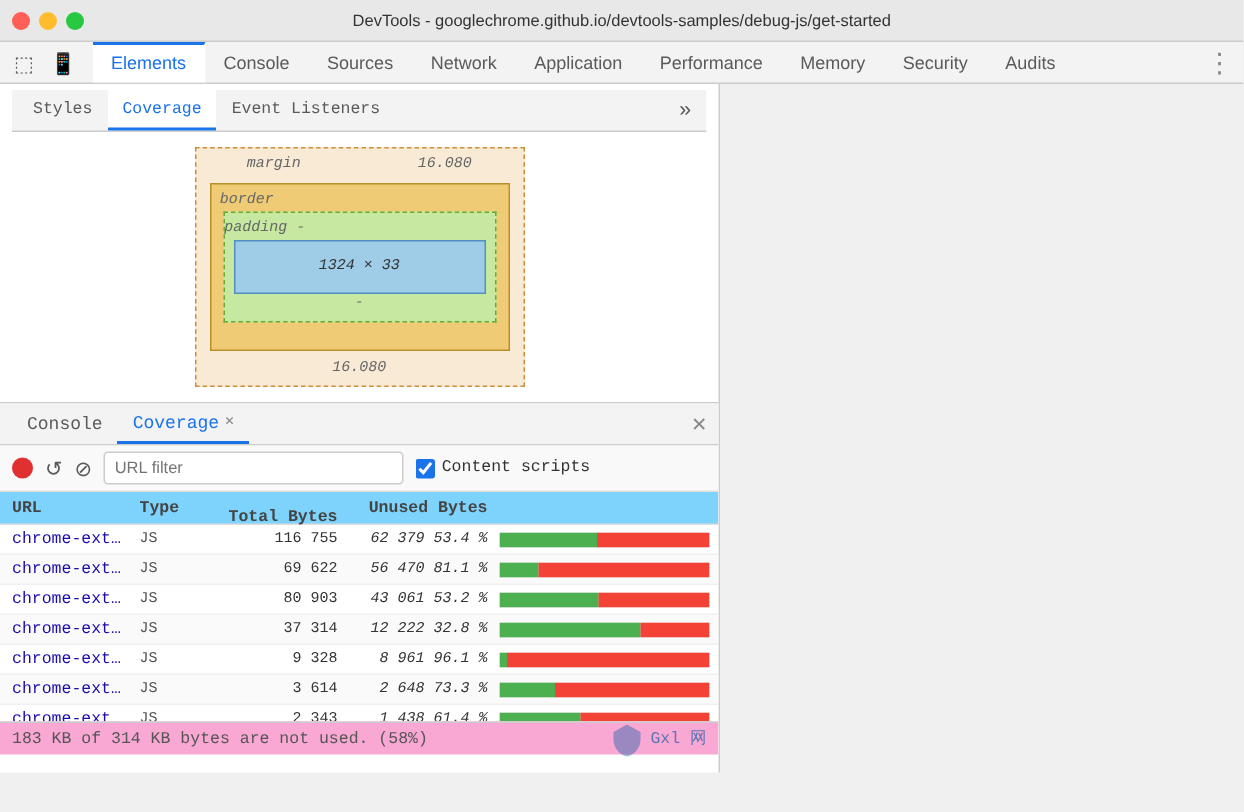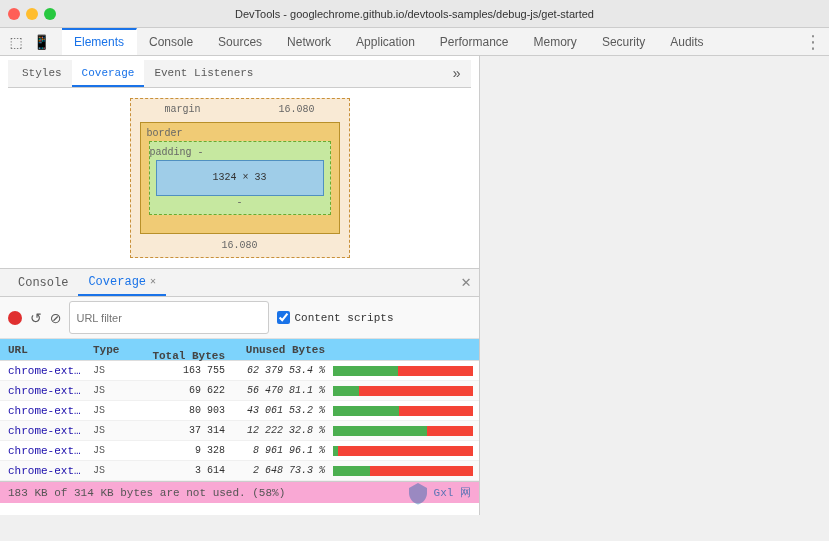--- a/index.html
+++ b/index.html
@@ -103,20 +103,21 @@
     .r-more { margin-left: auto; font-size: 14px; cursor: pointer; color: #5a5a5a; padding: 0 6px; }
 
     
     .box-model-area {
       flex: 1;
       display: flex;
       align-items: center;
       justify-content: center;
       background: #fff;
       padding: 10px;
+      font-style: italic;
     }
 
     
     .bottom-panel {
       height: 235px;
       background: #fff;
       border-top: 1px solid #ccc;
       display: flex;
       flex-direction: column;
     }
@@ -147,21 +148,21 @@
       padding: 4px 8px;
       gap: 8px;
       border-bottom: 1px solid #e0e0e0;
       background: #f9f9f9;
     }
     .rec-btn { width: 14px; height: 14px; border-radius: 50%; background: #e03030; border: none; cursor: pointer; }
     .reload-btn, .clear-btn { background: none; border: none; cursor: pointer; color: #5a5a5a; font-size: 14px; }
     .url-filter {
       flex: 1;
       max-width: 200px;
-      height: 33px;
+      height: 22px;
       border: 1px solid #ccc;
       border-radius: 3px;
       padding: 0 6px;
       font-size: 11px;
     }
     .content-scripts-cb { display: flex; align-items: center; gap: 4px; font-size: 11px; }
     .cb-box { width: 13px; height: 13px; accent-color: #1a73e8; }
 
     
     .coverage-table {
@@ -348,21 +349,21 @@
       <div class="ct-col-url">URL</div>
       <div class="ct-col-type">Type</div>
       <div class="ct-col-total">Total Bytes</div>
       <div class="ct-col-unused">Unused Bytes</div>
       <div class="ct-col-bar"></div>
     </div>
     <div class="ct-rows" id="coverage-rows">
     <div class="ct-row">
     <div class="ct-url">chrome-extension://ikhdkkncnoglg... /commons3.js</div>
     <div class="ct-type">JS</div>
-    <div class="ct-total">163 755</div>
+    <div class="ct-total">116 755</div>
     <div class="ct-unused">62 379 53.4 %</div>
     <div class="ct-bar">
       <div class="bar-container">
         <div class="bar-used" style="width:46.6%"></div>
         <div class="bar-unused" style="width:53.4%"></div>
       </div>
     </div>
   </div>
               <div class="ct-row">
     <div class="ct-url">chrome-extension://ikhdkkncnoglghljik... /content.js</div>

